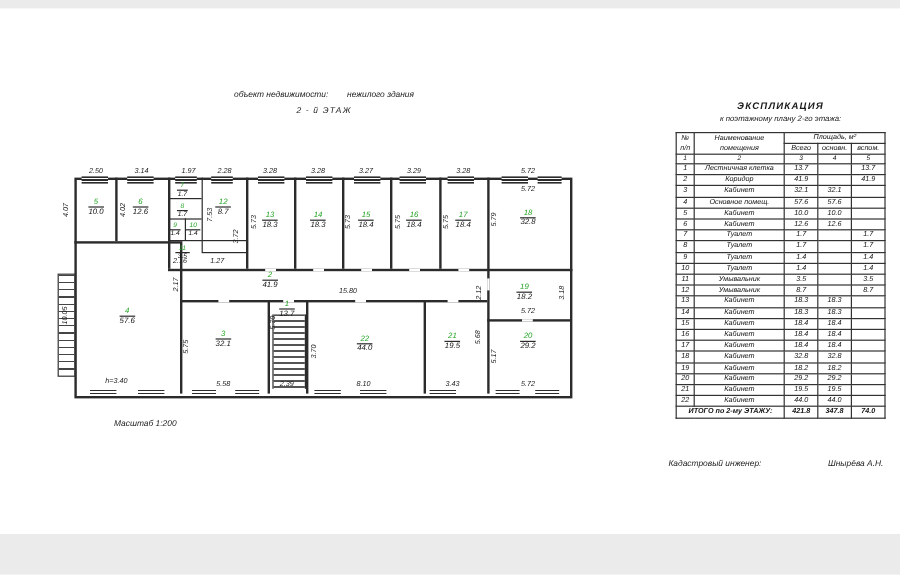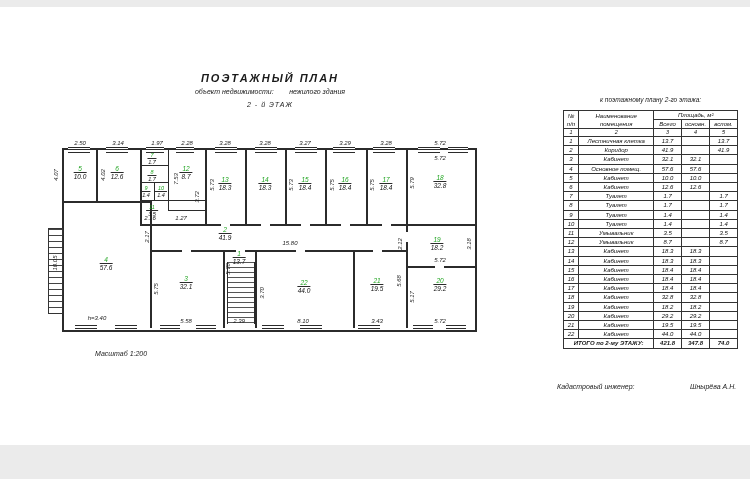--- a/index.html
+++ b/index.html
@@ -60,21 +60,20 @@
   .signature-name{position:absolute;left:690px;top:383px;font-size:7px;font-style:italic;color:#222;}
 </style>
 </head>
 <body>
 
 <div class="page">
   <div class="gray-strip strip-top"></div>
   <div class="gray-strip strip-bottom"></div>
 
   <div class="title-block">
-    <div class="tb-main">ПОЭТАЖНЫЙ ПЛАН</div>
     <div class="tb-sub">объект недвижимости:        нежилого здания</div>
     <div class="tb-floor">2 - й ЭТАЖ</div>
   </div>
   <div class="scale-note">Масштаб 1:200</div>
 
   <div class="plan">
     <div class="outer-wall"></div>
 
     <div class="wall" style="left:62px;top:201px;width:88px;height:1.5px"></div>
     <div class="wall" style="left:140px;top:224px;width:337px;height:1.5px"></div>
@@ -261,20 +260,21 @@
         <div class="dim rot" style="left: 262px; top: 290px;">3.70</div>
         <div class="dim" style="left: 186px; top: 318px;">5.58</div>
         <div class="dim" style="left: 239px; top: 318px;">2.39</div>
         <div class="dim" style="left: 303px; top: 318px;">8.10</div>
         <div class="dim" style="left: 377px; top: 318px;">3.43</div>
         <div class="dim" style="left: 440px; top: 318px;">5.72</div>
         <div class="dim" style="left: 97px; top: 315px;">h=3.40</div>
       </div>
   </div>
 
+  <div class="expl-title">ЭКСПЛИКАЦИЯ</div>
   <div class="expl-sub">к поэтажному плану 2-го этажа:</div>
 
   <table class="expl">
     <thead>
       <tr>
         <th class="c-num" rowspan="2">№ п/п</th>
         <th class="c-name" rowspan="2">Наименование помещения</th>
         <th colspan="3">Площадь, м²</th>
       </tr>
       <tr>

